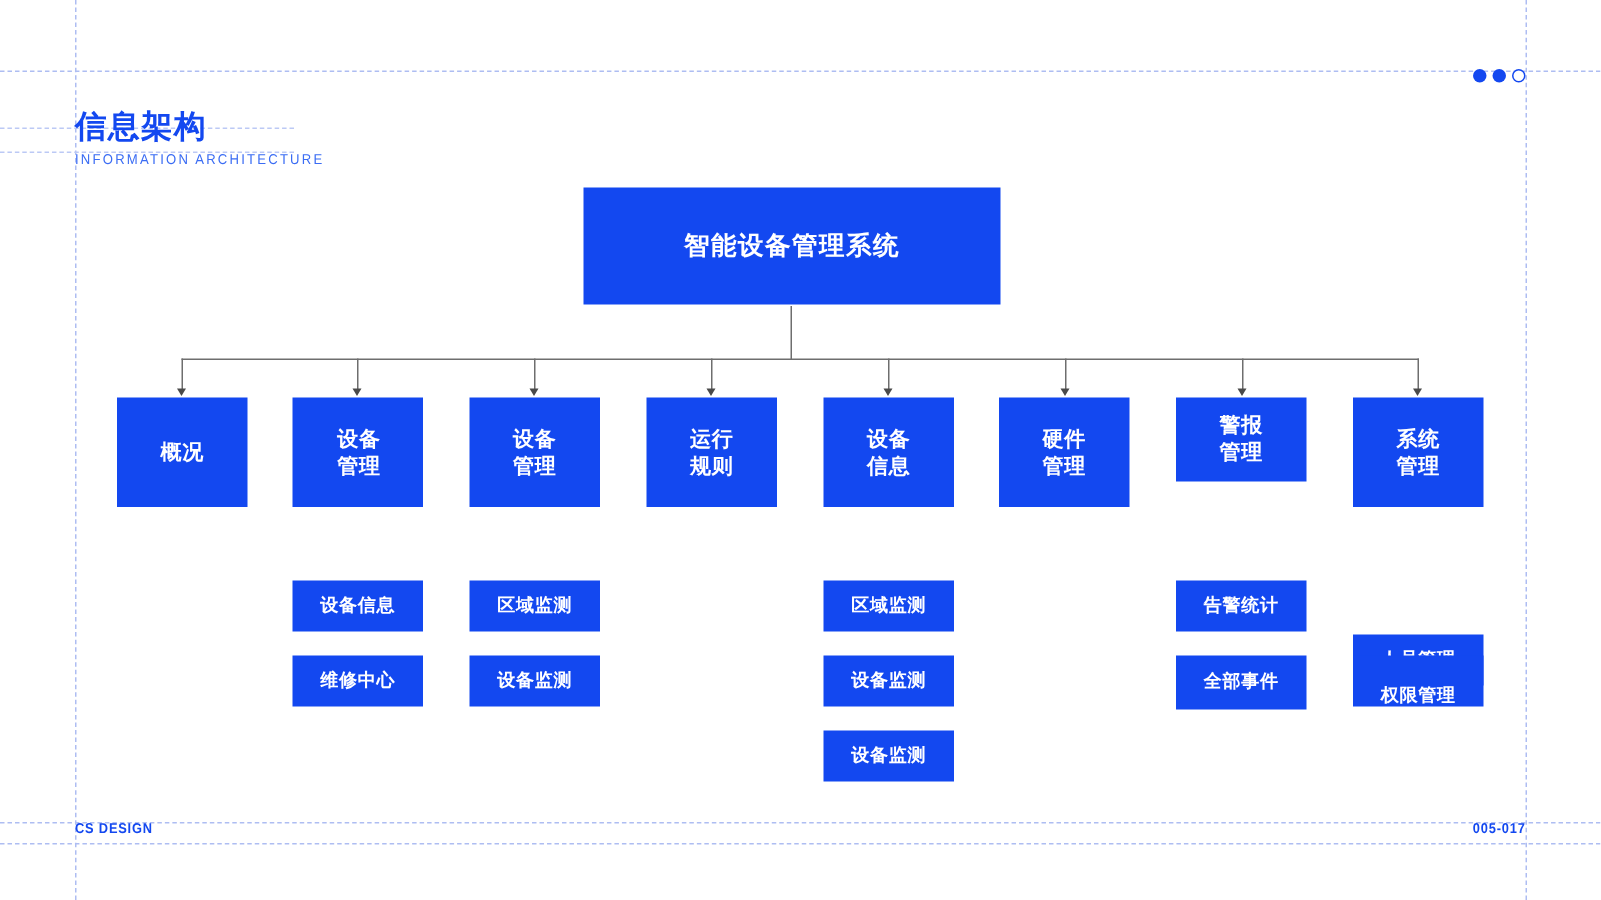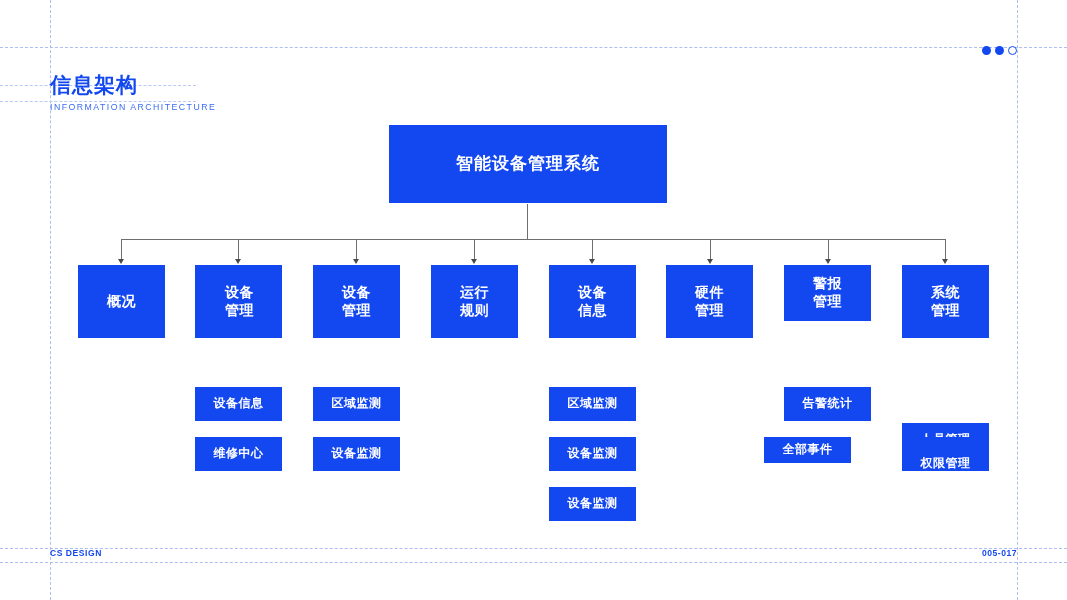--- a/index.html
+++ b/index.html
@@ -176,21 +176,21 @@
   <div class="node lvl3" style="left:549px;top:437px;width:87px;height:34px;">
     <span>设备监测</span>
   </div>
   <div class="node lvl3" style="left:549px;top:487px;width:87px;height:34px;">
     <span>设备监测</span>
   </div>
 
   <div class="node lvl3" style="left:784px;top:387px;width:87px;height:34px;">
     <span>告警统计</span>
   </div>
-  <div class="node lvl3" style="left:764px;top:437px;width:87px;height:26px;text-align:center;">
+  <div class="node lvl3" style="left:784px;top:437px;width:87px;height:36px;text-align:center;">
     <span>全部事件</span>
   </div>
 
   <div class="node lvl3" style="left:902px;top:387px;width:87px;height:34px;margin-top:36px;">
     <span>人员管理</span>
   </div>
   <div class="node lvl3" style="left:902px;top:437px;width:87px;height:34px;align-items:flex-end;">
     <span>权限管理</span>
   </div>
 

